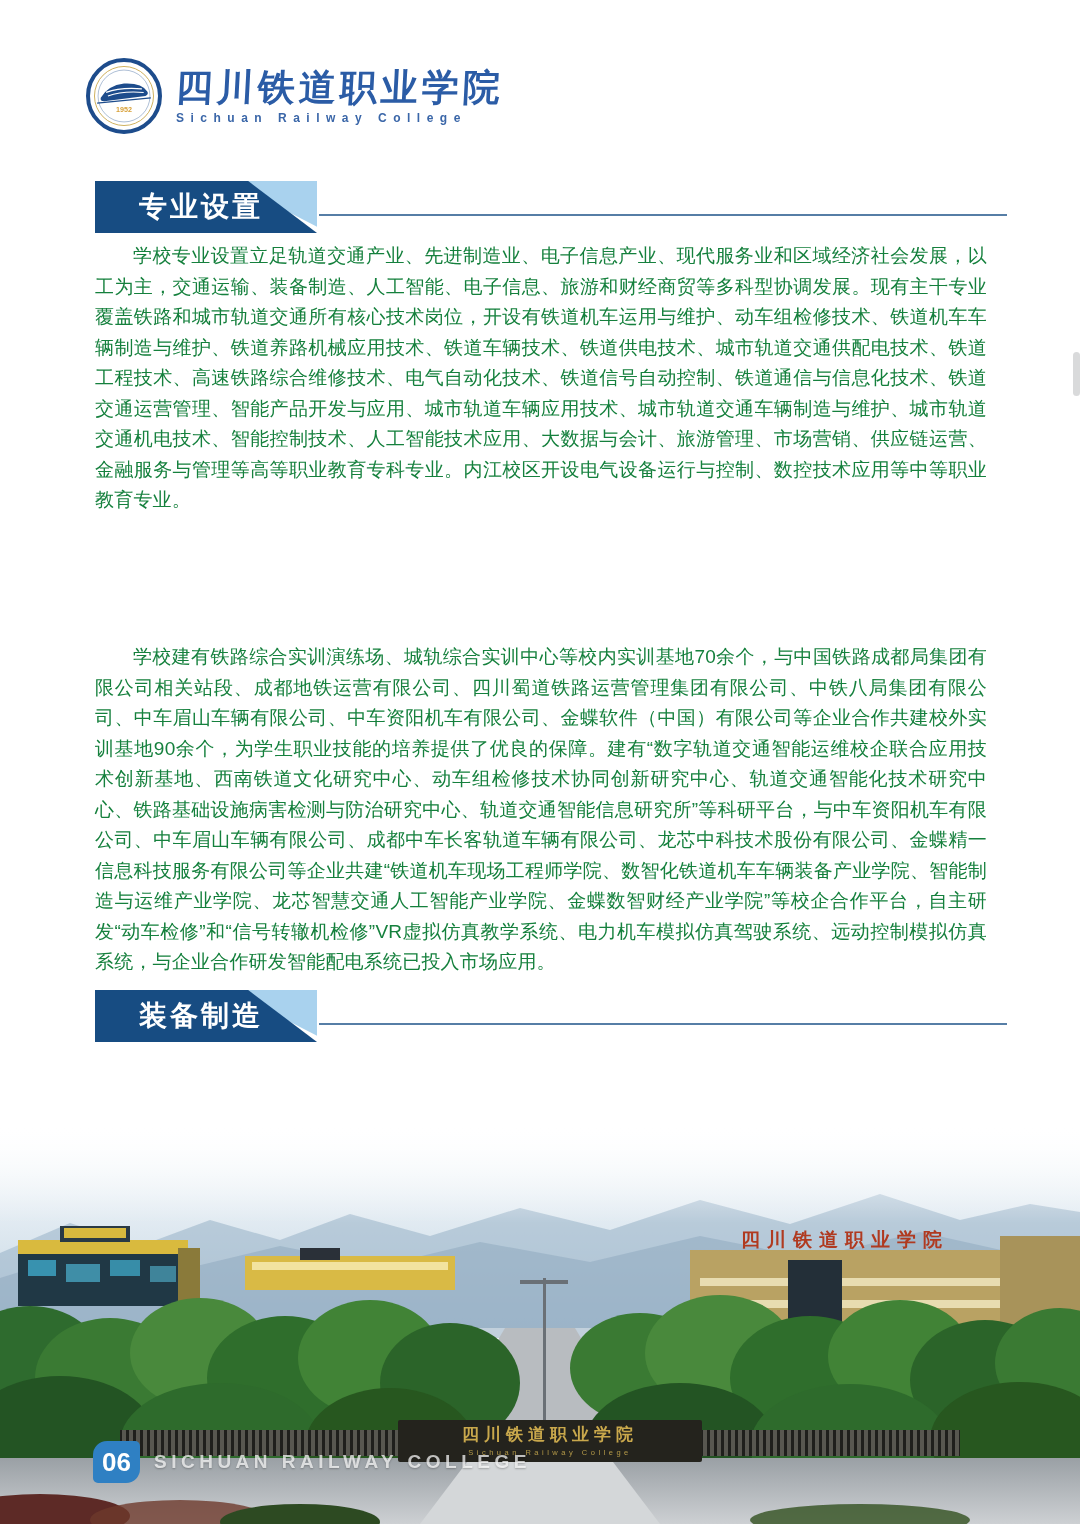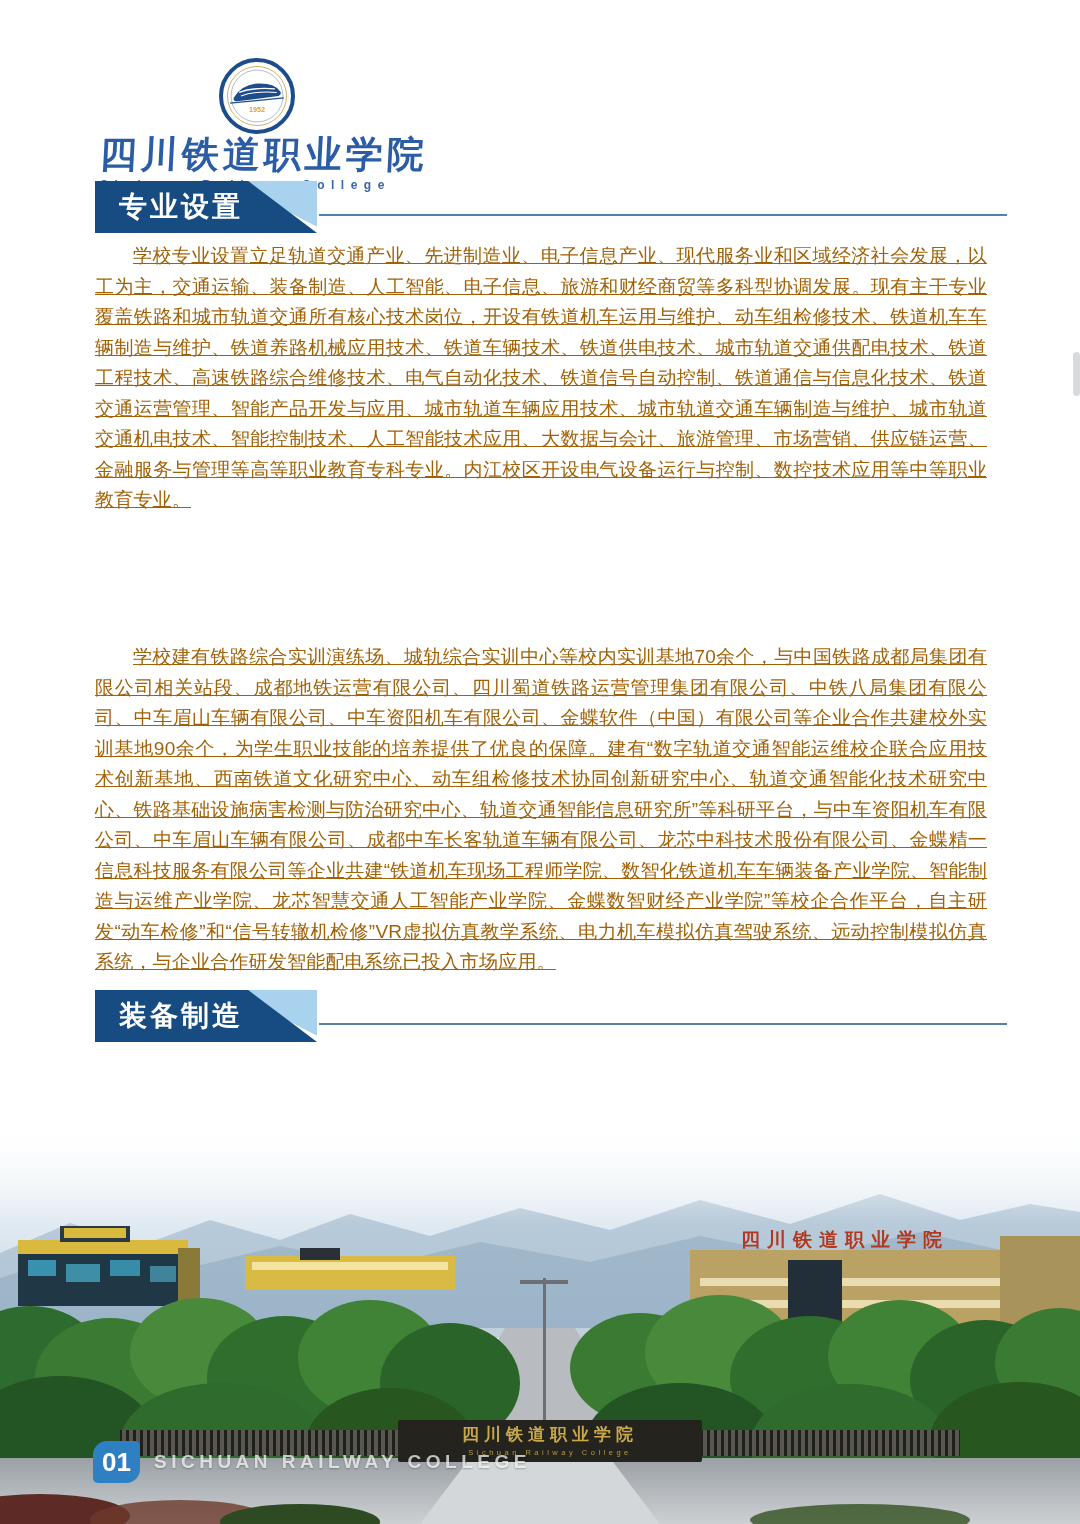--- a/index.html
+++ b/index.html
@@ -14,21 +14,20 @@
     overflow: hidden;
   }
 
   
   .logo-row {
     position: absolute;
     top: 58px;
     left: 86px;
     display: flex;
     align-items: center;
-    flex-direction: column;
   }
   .emblem {
     width: 76px;
     height: 76px;
     border-radius: 50%;
     border: 4px solid #1d4c8c;
     background: #ffffff;
     position: relative;
     flex: none;
   }
@@ -77,43 +76,42 @@
     background: #174c82;
     clip-path: polygon(0 0, 69% 0, 100% 100%, 0 100%);
     display: flex;
     align-items: center;
   }
   .sec-banner .plate span {
     color: #ffffff;
     font-size: 28px;
     font-weight: bold;
     letter-spacing: 3px;
-    padding-left: 24px;
+    padding-left: 44px;
   }
   .sec-rule {
     position: absolute;
     left: 224px;
     right: 0;
     top: 33px;
     height: 2px;
     background: #567ea6;
   }
 
   
   .para {
     position: absolute;
     left: 95px;
     width: 892px;
     font-size: 19px;
     line-height: 30.5px;
-    color: #a16207;
+    color: #15803d;
     text-align: justify;
     text-indent: 2em;
     letter-spacing: 0.2px;
-    text-decoration: underline;
   }
   .p1 { top: 241px; }
   .p2 { top: 642px; }
   .p3 { top: 1051px; z-index: 3; }
 
   .h1 { top: 181px; }
   .h2 { top: 545px; }
   .h3 { top: 990px; }
 
   
@@ -315,19 +313,19 @@
         <ellipse cx="180" cy="392" rx="90" ry="20" fill="#6e3a2c" opacity="0.8"></ellipse>
         <ellipse cx="300" cy="394" rx="80" ry="18" fill="#2d4a22"></ellipse>
         <ellipse cx="860" cy="392" rx="110" ry="16" fill="#32501f" opacity="0.8"></ellipse>
       </g>
 
       <rect x="0" y="0" width="1080" height="95" fill="url(#fade)"></rect>
     </svg>
   </div>
 
   <div class="footer-overlay">
-    <div class="page-badge">01</div>
+    <div class="page-badge">06</div>
     <div class="footer-college">SICHUAN RAILWAY COLLEGE</div>
   </div>
 
   <div class="scroll-thumb"></div>
 
 </div>
 
 </body></html>

